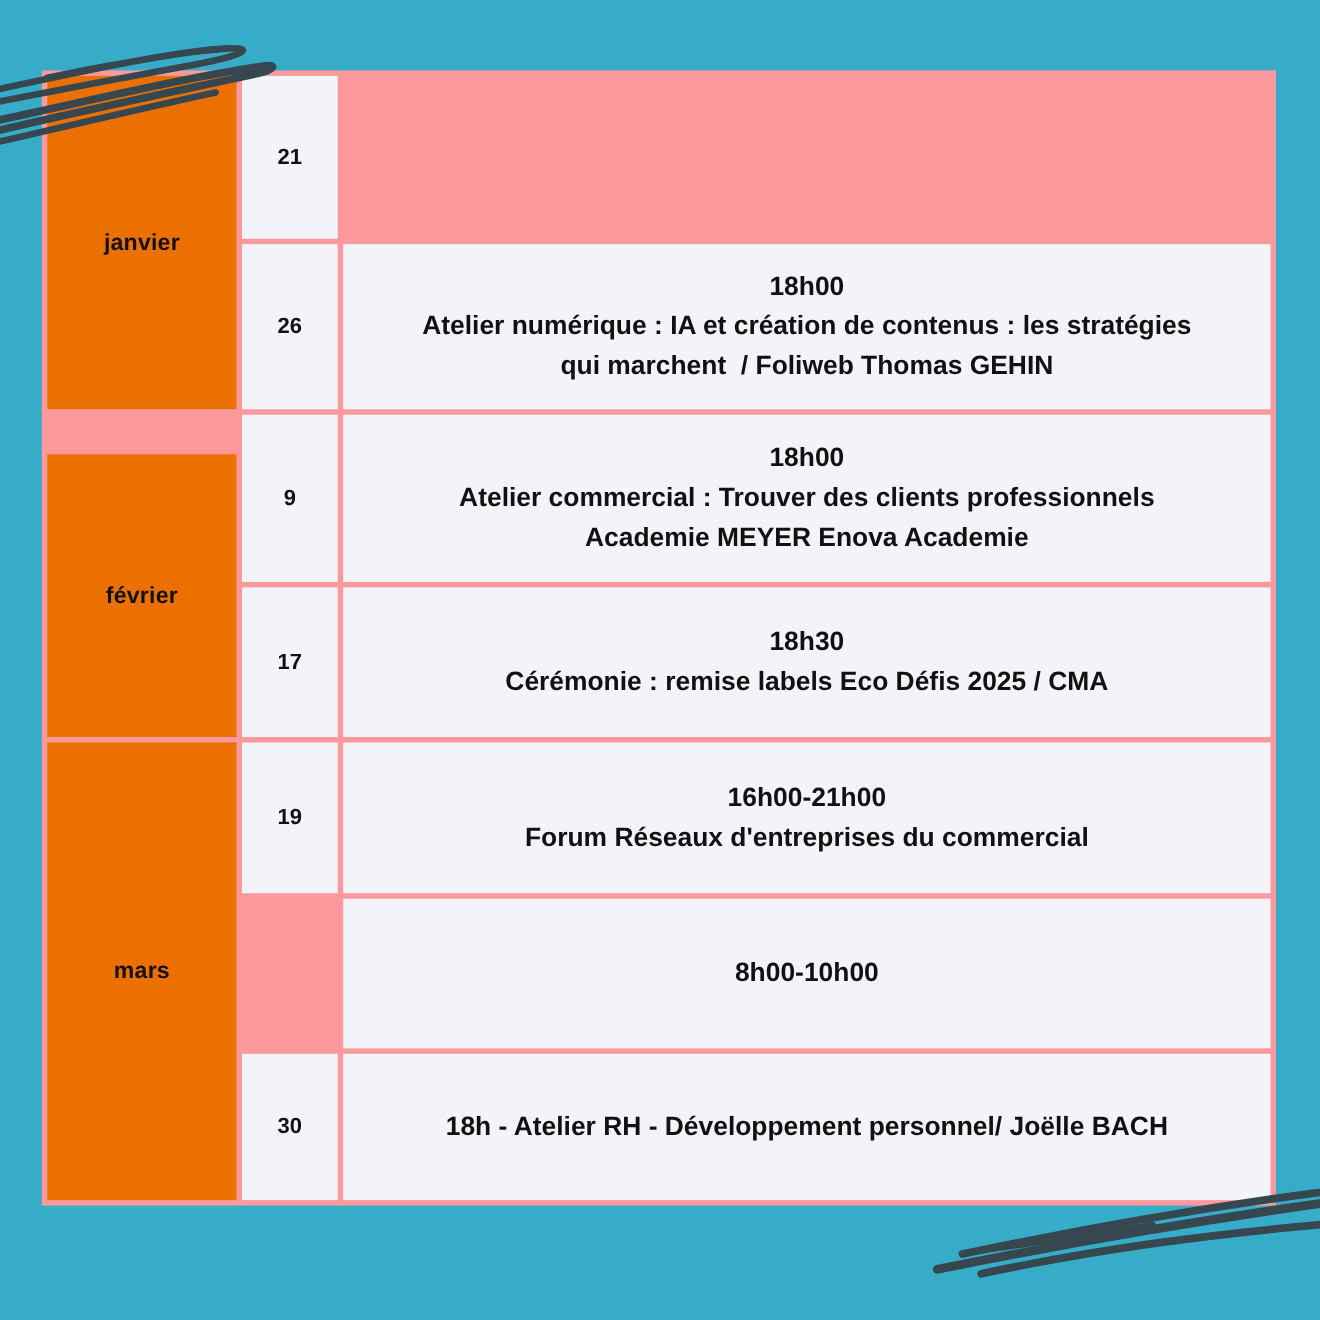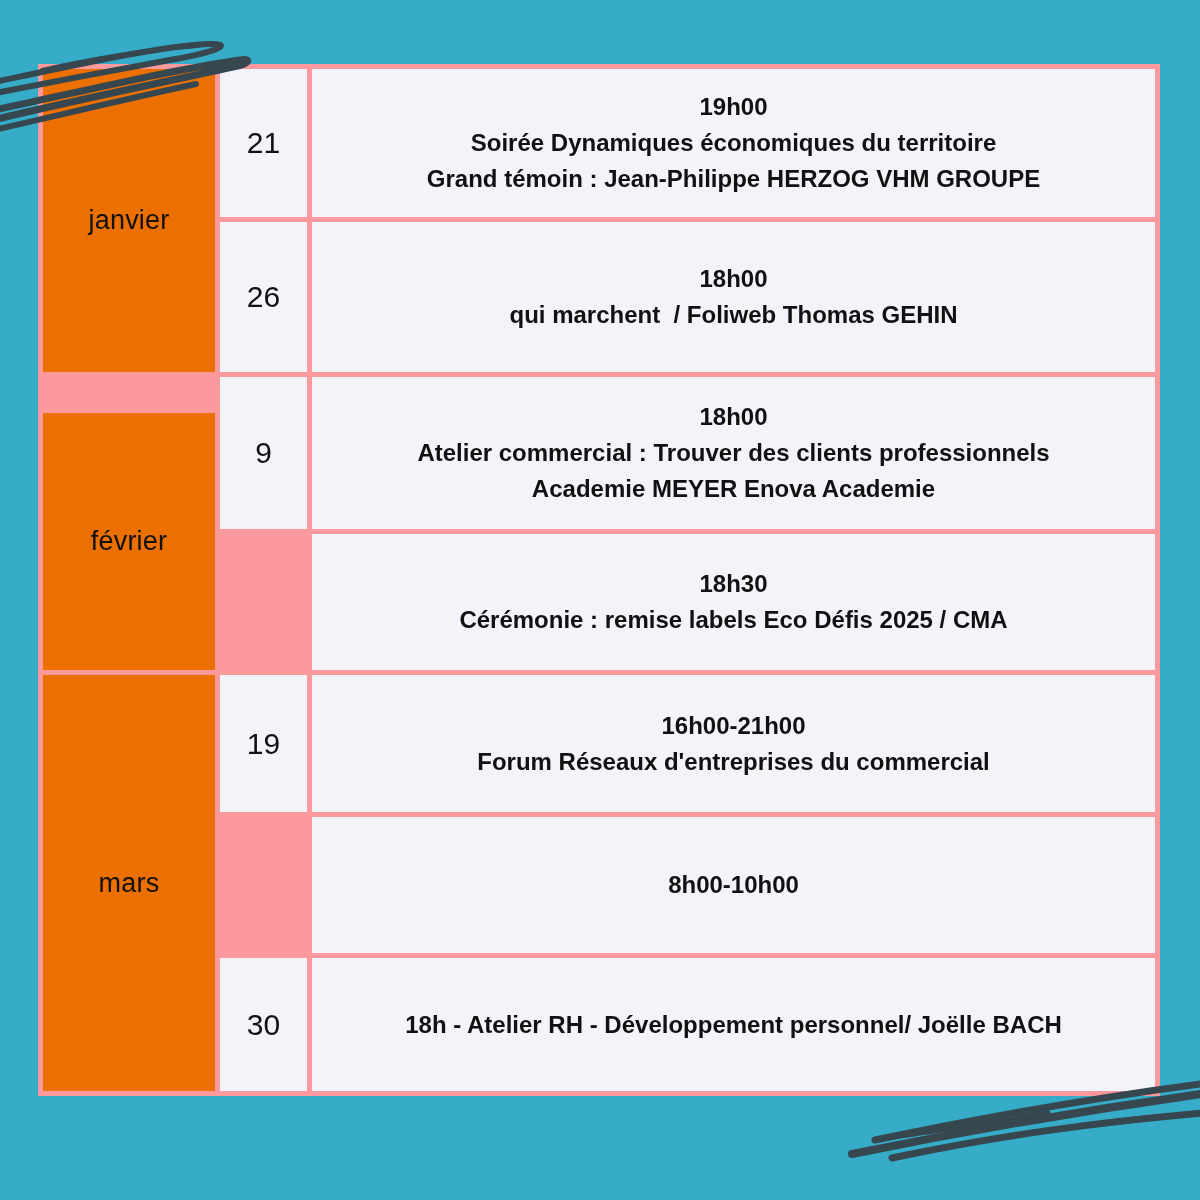--- a/index.html
+++ b/index.html
@@ -27,30 +27,30 @@
     gap:5px;
     padding:5px;
     background:var(--pink);
     z-index:1;
   }
   .cell{background:var(--cell);}
   .month{
     background:var(--orange);
     grid-column:1;
     display:flex;align-items:center;justify-content:center;
-    font-weight:normal;font-size:27px;color:var(--ink);
+    font-weight:bold;font-size:21px;color:var(--ink);
     letter-spacing:.2px;
   }
   .month-janvier{grid-row:1/3;}
   .month-fevrier{grid-row:3/5;margin-top:36px;}
   .month-mars{grid-row:5/8;}
   .date{
     grid-column:2;
     display:flex;align-items:center;justify-content:center;
-    font-weight:normal;font-size:30px;color:var(--ink);
+    font-weight:bold;font-size:20px;color:var(--ink);
   }
   .event{
     grid-column:3;
     display:flex;flex-direction:column;align-items:center;justify-content:center;
     font-weight:bold;font-size:24px;color:var(--ink);
     text-align:center;
   }
   .event .line{white-space:pre;line-height:36px;}
   .r1{grid-row:1} .r2{grid-row:2} .r3{grid-row:3} .r4{grid-row:4}
   .r5{grid-row:5} .r6{grid-row:6} .r7{grid-row:7}
@@ -66,39 +66,36 @@
 
 <div class="canvas">
 
   <div class="schedule">
 
     <div class="month month-janvier">janvier</div>
     <div class="month month-fevrier">février</div>
     <div class="month month-mars">mars</div>
 
     <div class="cell date r1">21</div>
-    <div class="cell event r1">
-      <div class="line">19h00</div>
-      <div class="line">Soirée Dynamiques économiques du territoire</div>
-      <div class="line">Grand témoin : Jean-Philippe HERZOG VHM GROUPE</div>
-    </div>
 
     <div class="cell date r2">26</div>
     <div class="cell event r2">
       <div class="line">18h00</div>
+      <div class="line">Atelier numérique : IA et création de contenus : les stratégies</div>
       <div class="line">qui marchent  / Foliweb Thomas GEHIN</div>
     </div>
 
     <div class="cell date r3">9</div>
     <div class="cell event r3">
       <div class="line">18h00</div>
       <div class="line">Atelier commercial : Trouver des clients professionnels</div>
       <div class="line">Academie MEYER Enova Academie</div>
     </div>
 
+    <div class="cell date r4">17</div>
     <div class="cell event r4">
       <div class="line">18h30</div>
       <div class="line">Cérémonie : remise labels Eco Défis 2025 / CMA</div>
     </div>
 
     <div class="cell date r5">19</div>
     <div class="cell event r5">
       <div class="line">16h00-21h00</div>
       <div class="line">Forum Réseaux d'entreprises du commercial</div>
     </div>

